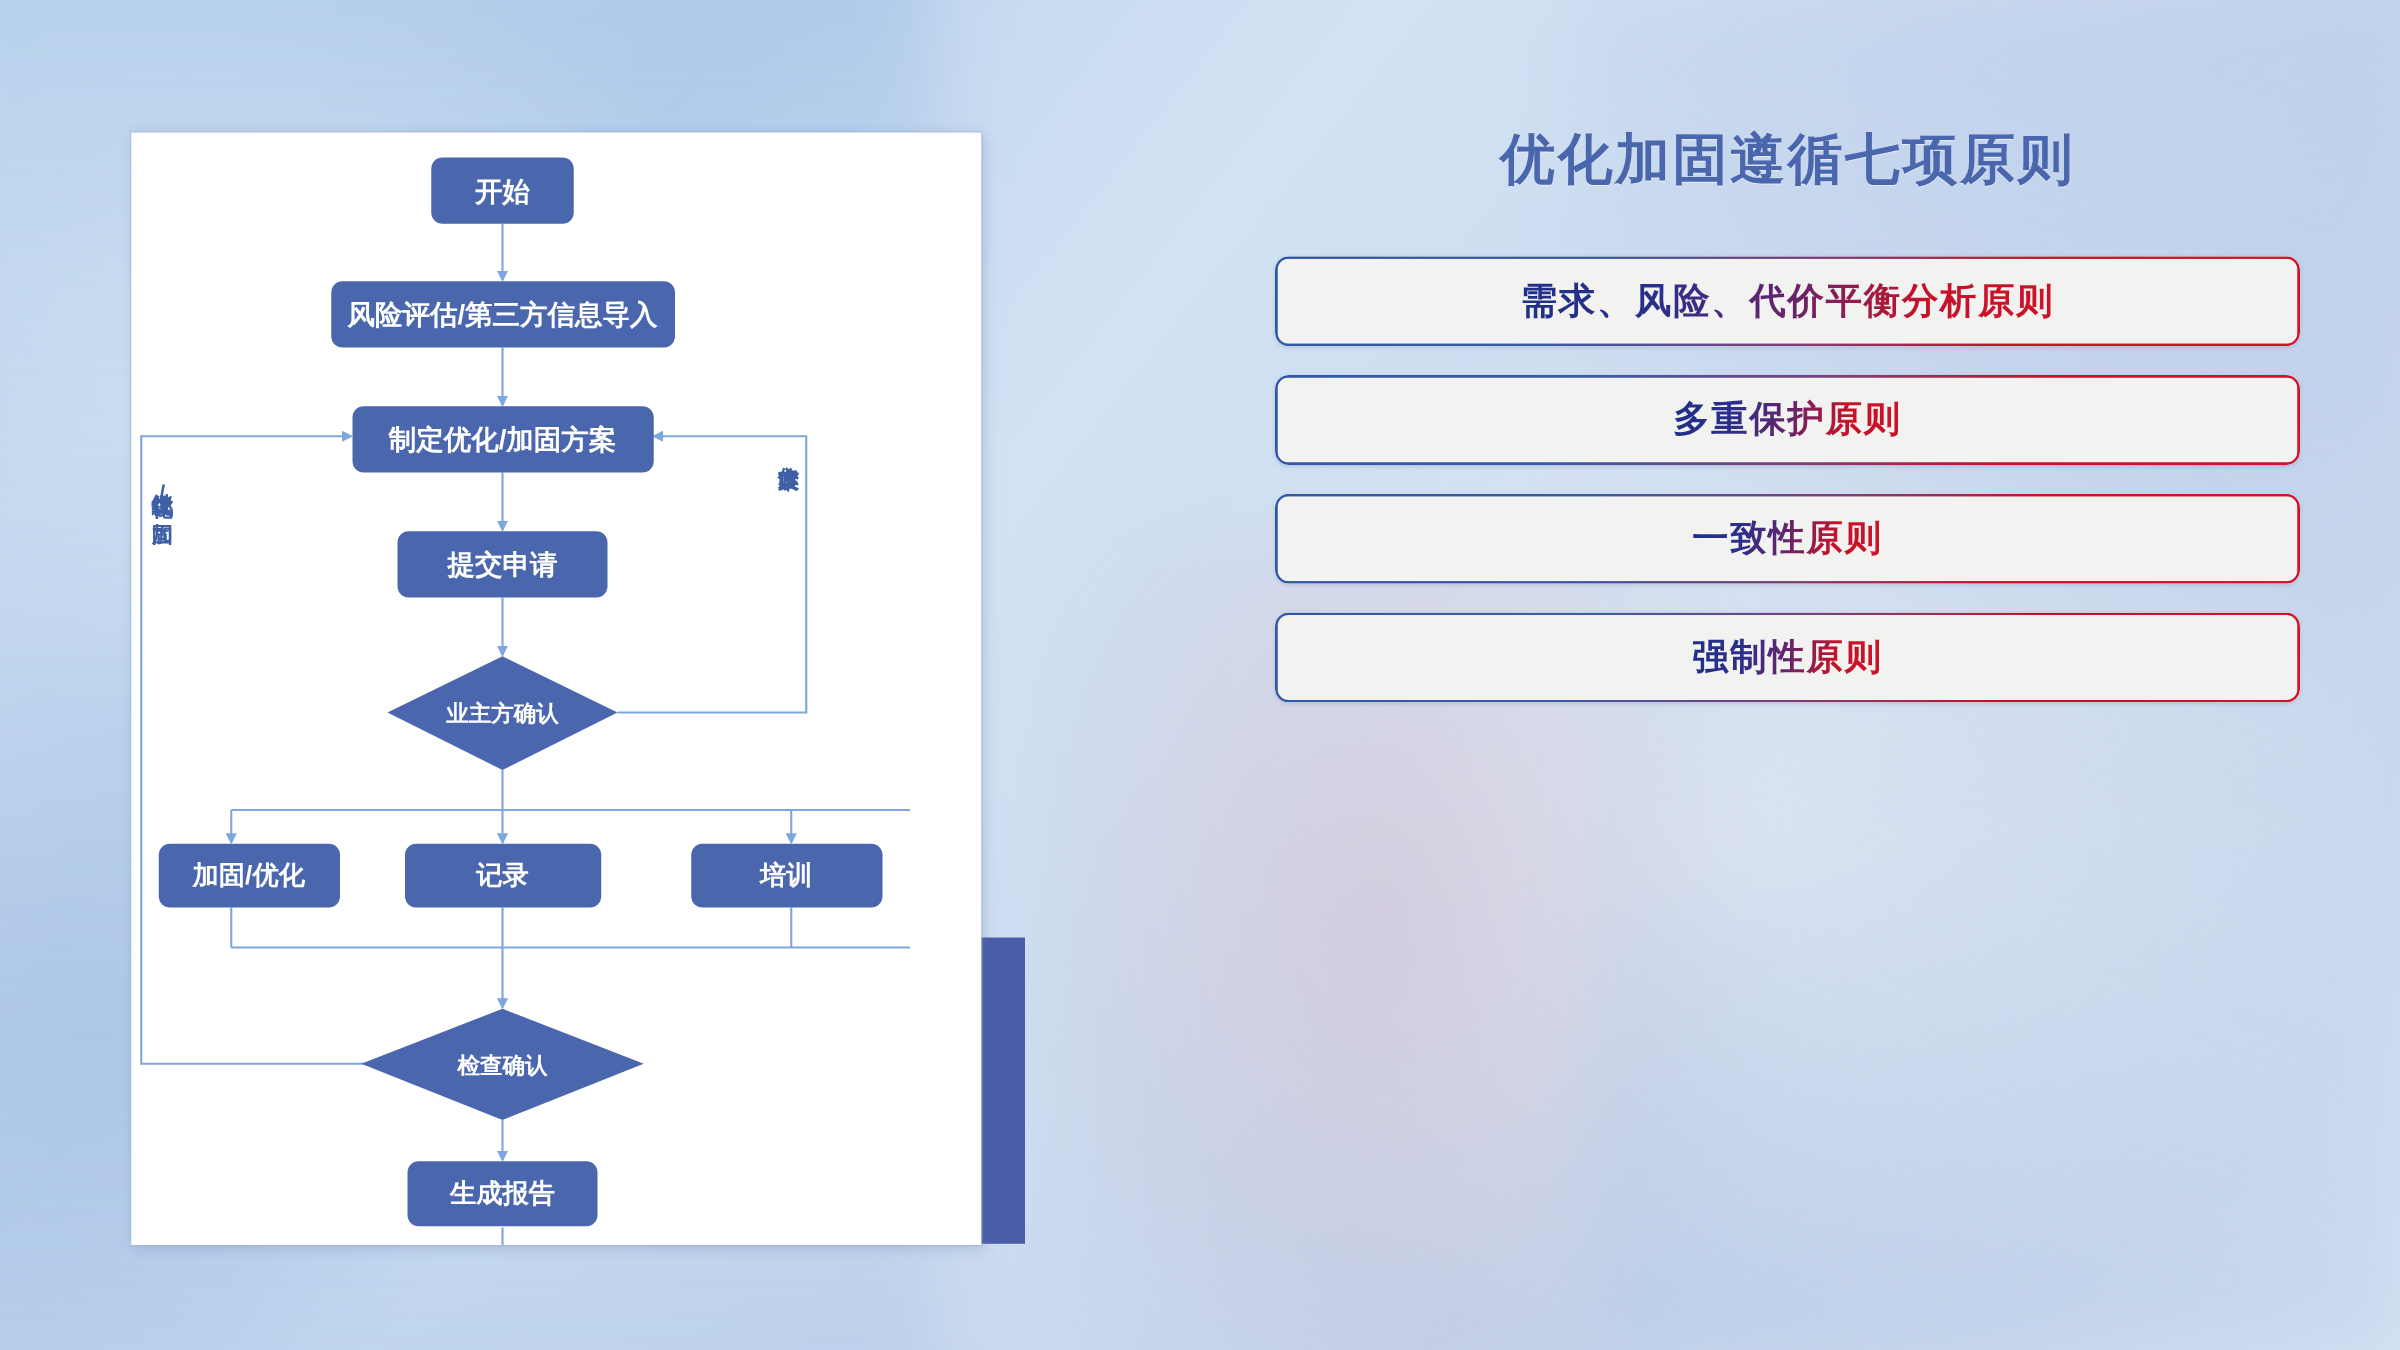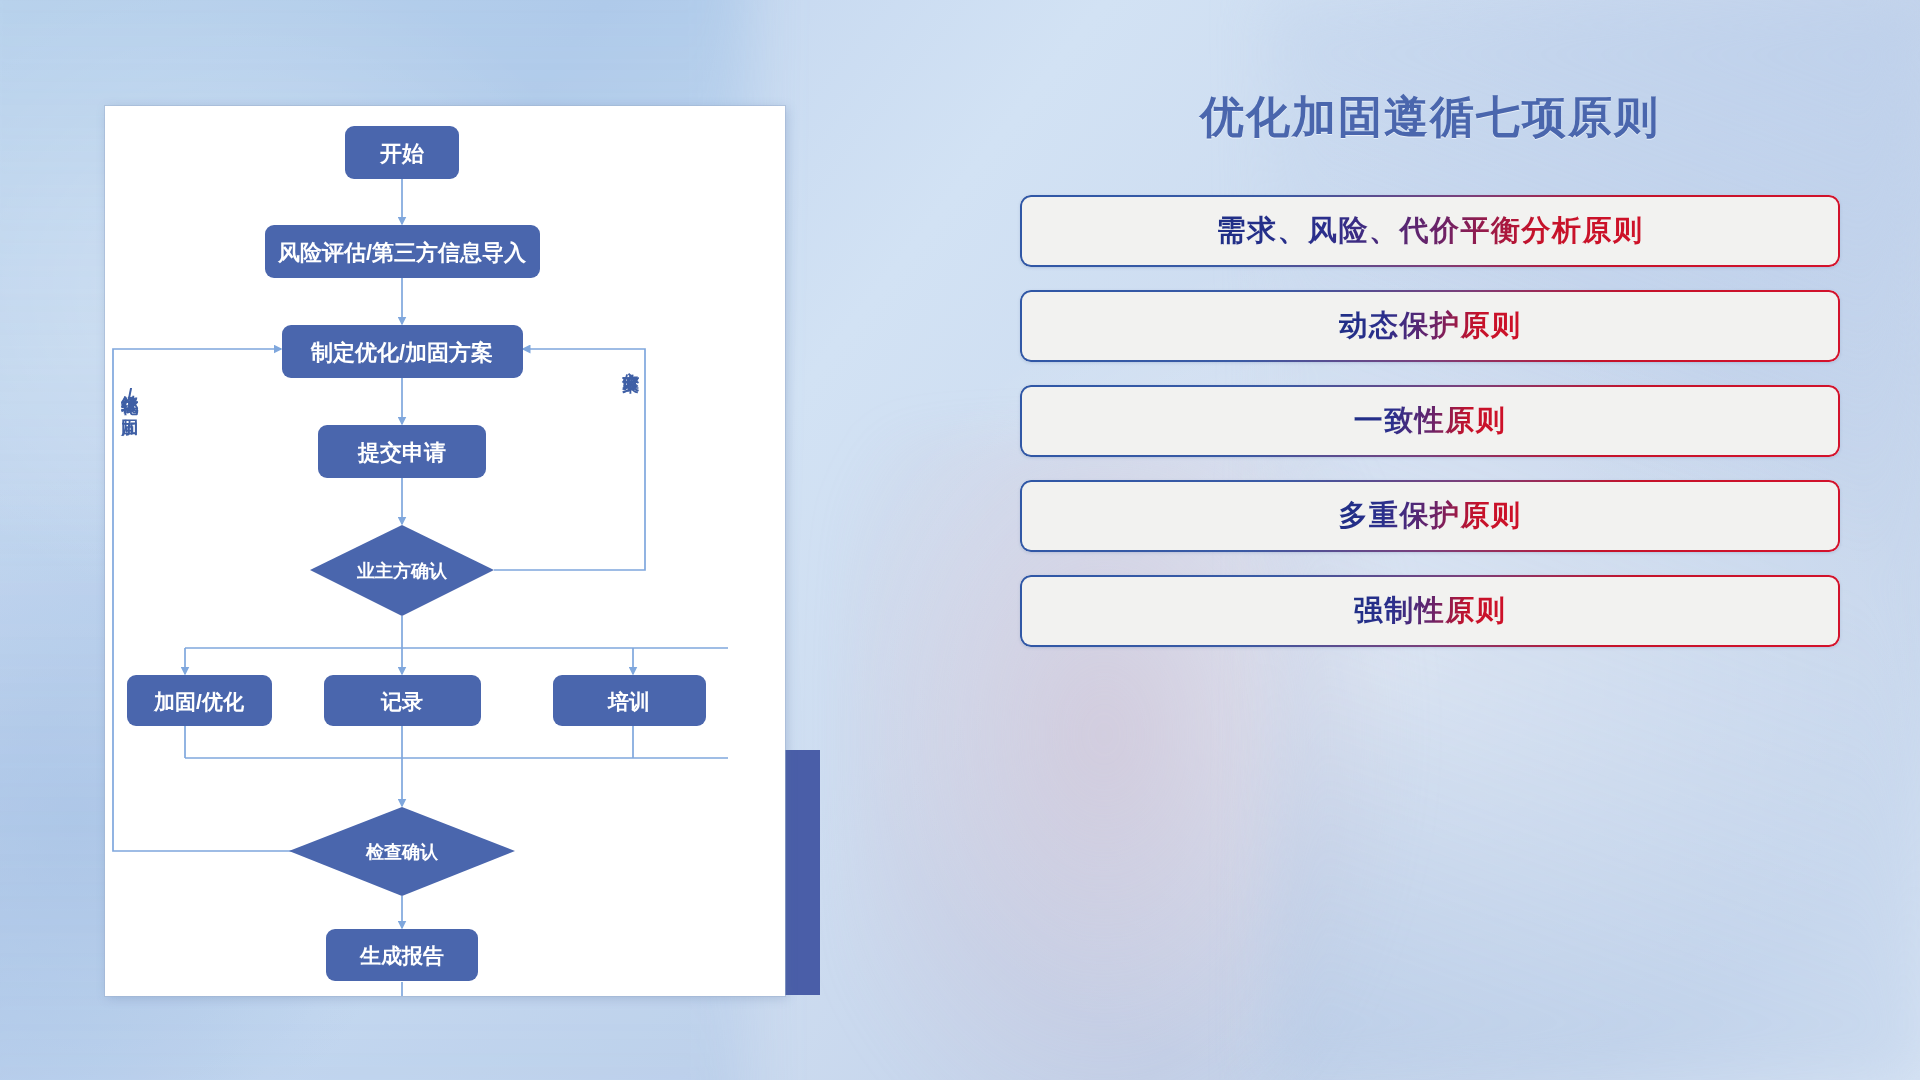--- a/index.html
+++ b/index.html
@@ -54,21 +54,21 @@
   .vlabel{
     position:absolute;
     writing-mode:vertical-rl;
     text-orientation:upright;
     color:#3f5fa5;font-weight:bold;font-size:17px;line-height:1.02;
     letter-spacing:1px;
     font-family:"Liberation Sans","DejaVu Sans",sans-serif;
   }
 
   
-  #right-col{position:absolute;left:1020px;top:78px;width:820px;height:930px;}
+  #right-col{position:absolute;left:1020px;top:88px;width:820px;height:930px;}
   #right-title{
     font-size:44px;font-weight:bold;color:#4a66ad;text-align:center;
     letter-spacing:2px;margin:10px 0 0 0;
     text-shadow:0 1px 0 rgba(255,255,255,.55);
   }
   #principle-list{margin-top:48px;display:flex;flex-direction:column;gap:23px;}
   .p-item{
     position:relative;height:72px;border-radius:11px;
     background:#f2f2f0;
     display:flex;align-items:center;justify-content:center;
@@ -191,30 +191,27 @@
 
   <div id="right-title">优化加固遵循七项原则</div>
 
   <div id="principle-list">
 
     <div class="p-item">
       <span class="p-label">需求、风险、代价平衡分析原则</span>
     </div>
 
 
-    <div class="p-item">
-      <span class="p-label">动态保护原则</span>
+
+    <div class="p-item">
+      <span class="p-label">多重保护原则</span>
     </div>
 
     <div class="p-item">
       <span class="p-label">一致性原则</span>
-    </div>
-
-    <div class="p-item">
-      <span class="p-label">多重保护原则</span>
     </div>
 
     <div class="p-item">
       <span class="p-label">强制性原则</span>
     </div>
 
 
   </div>
 </div>
 

